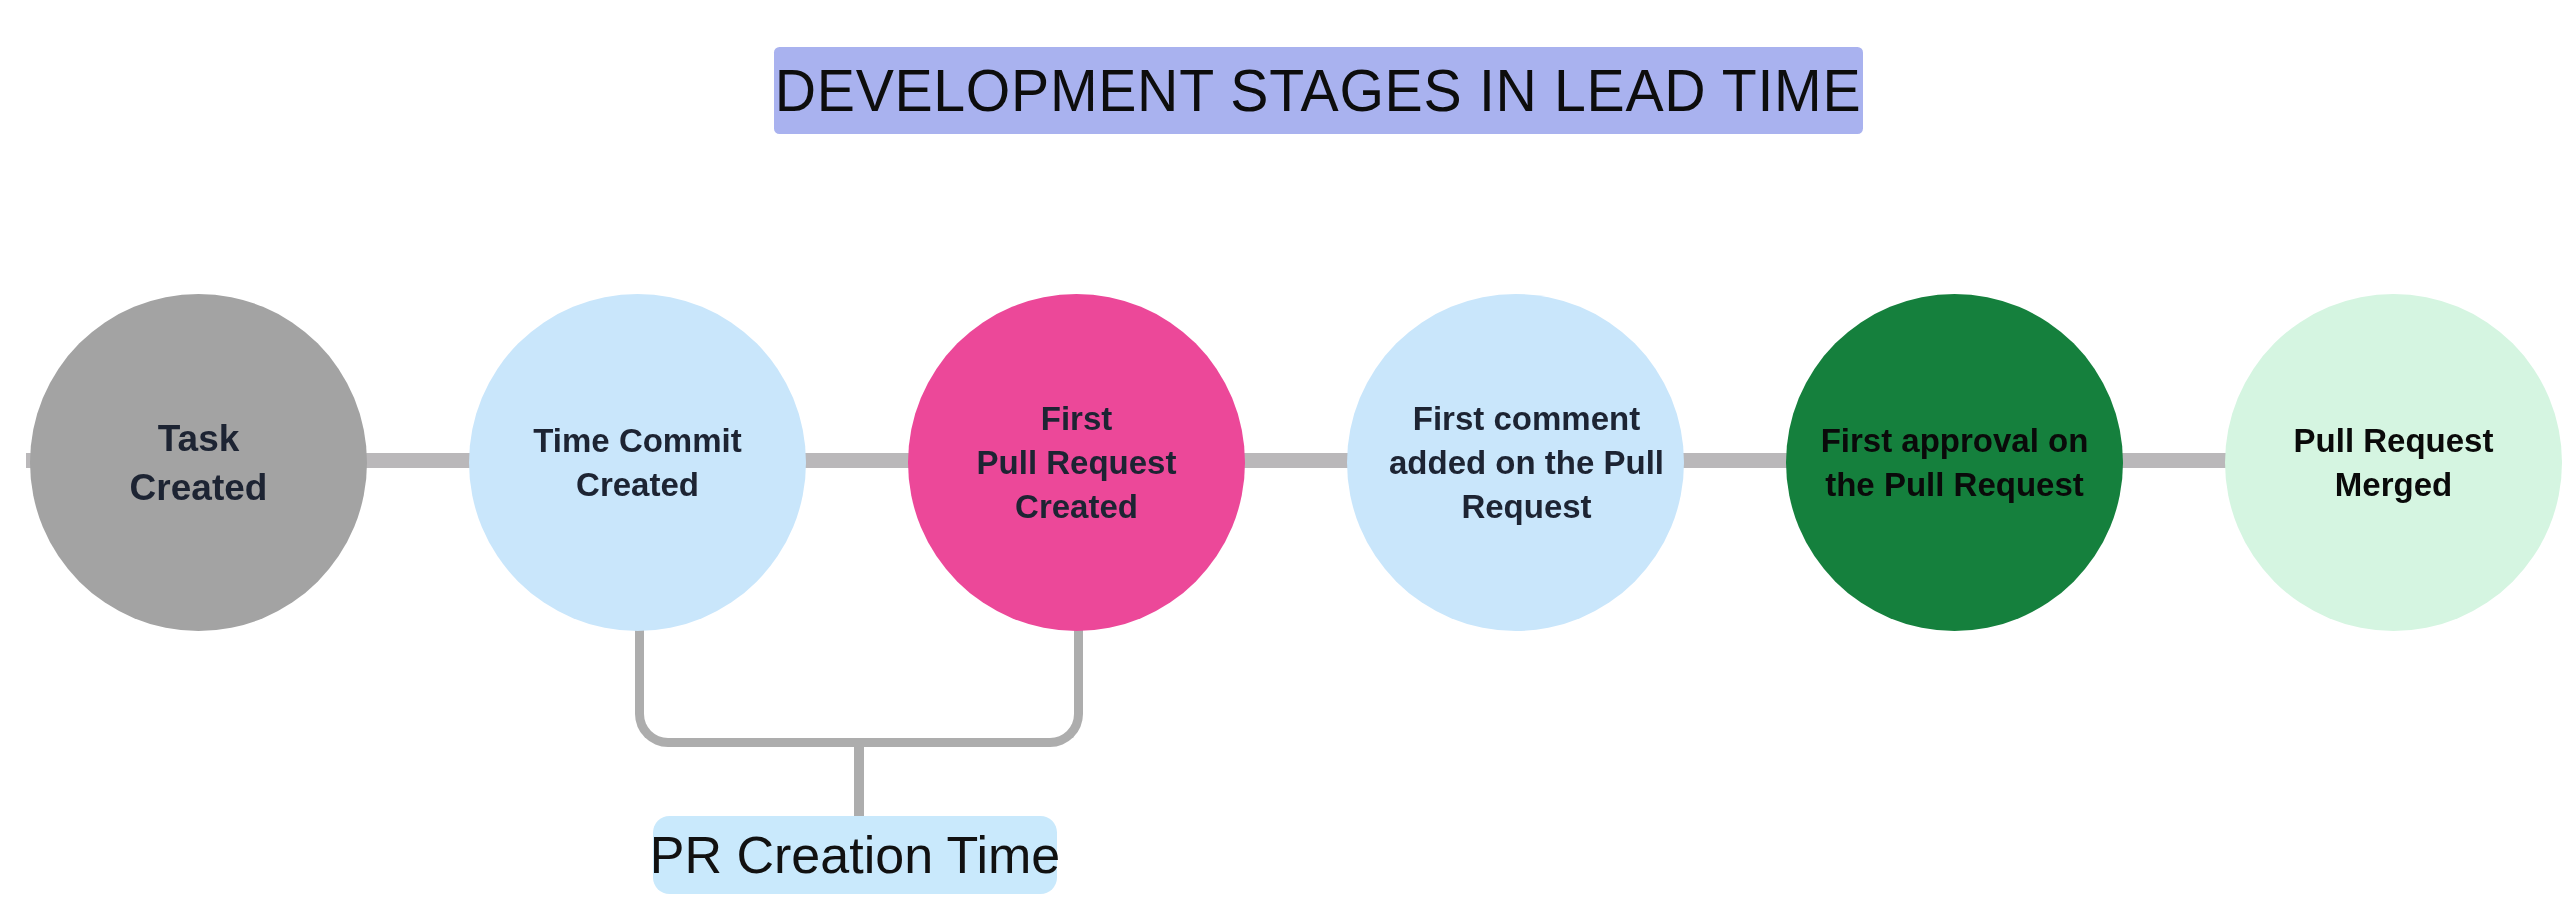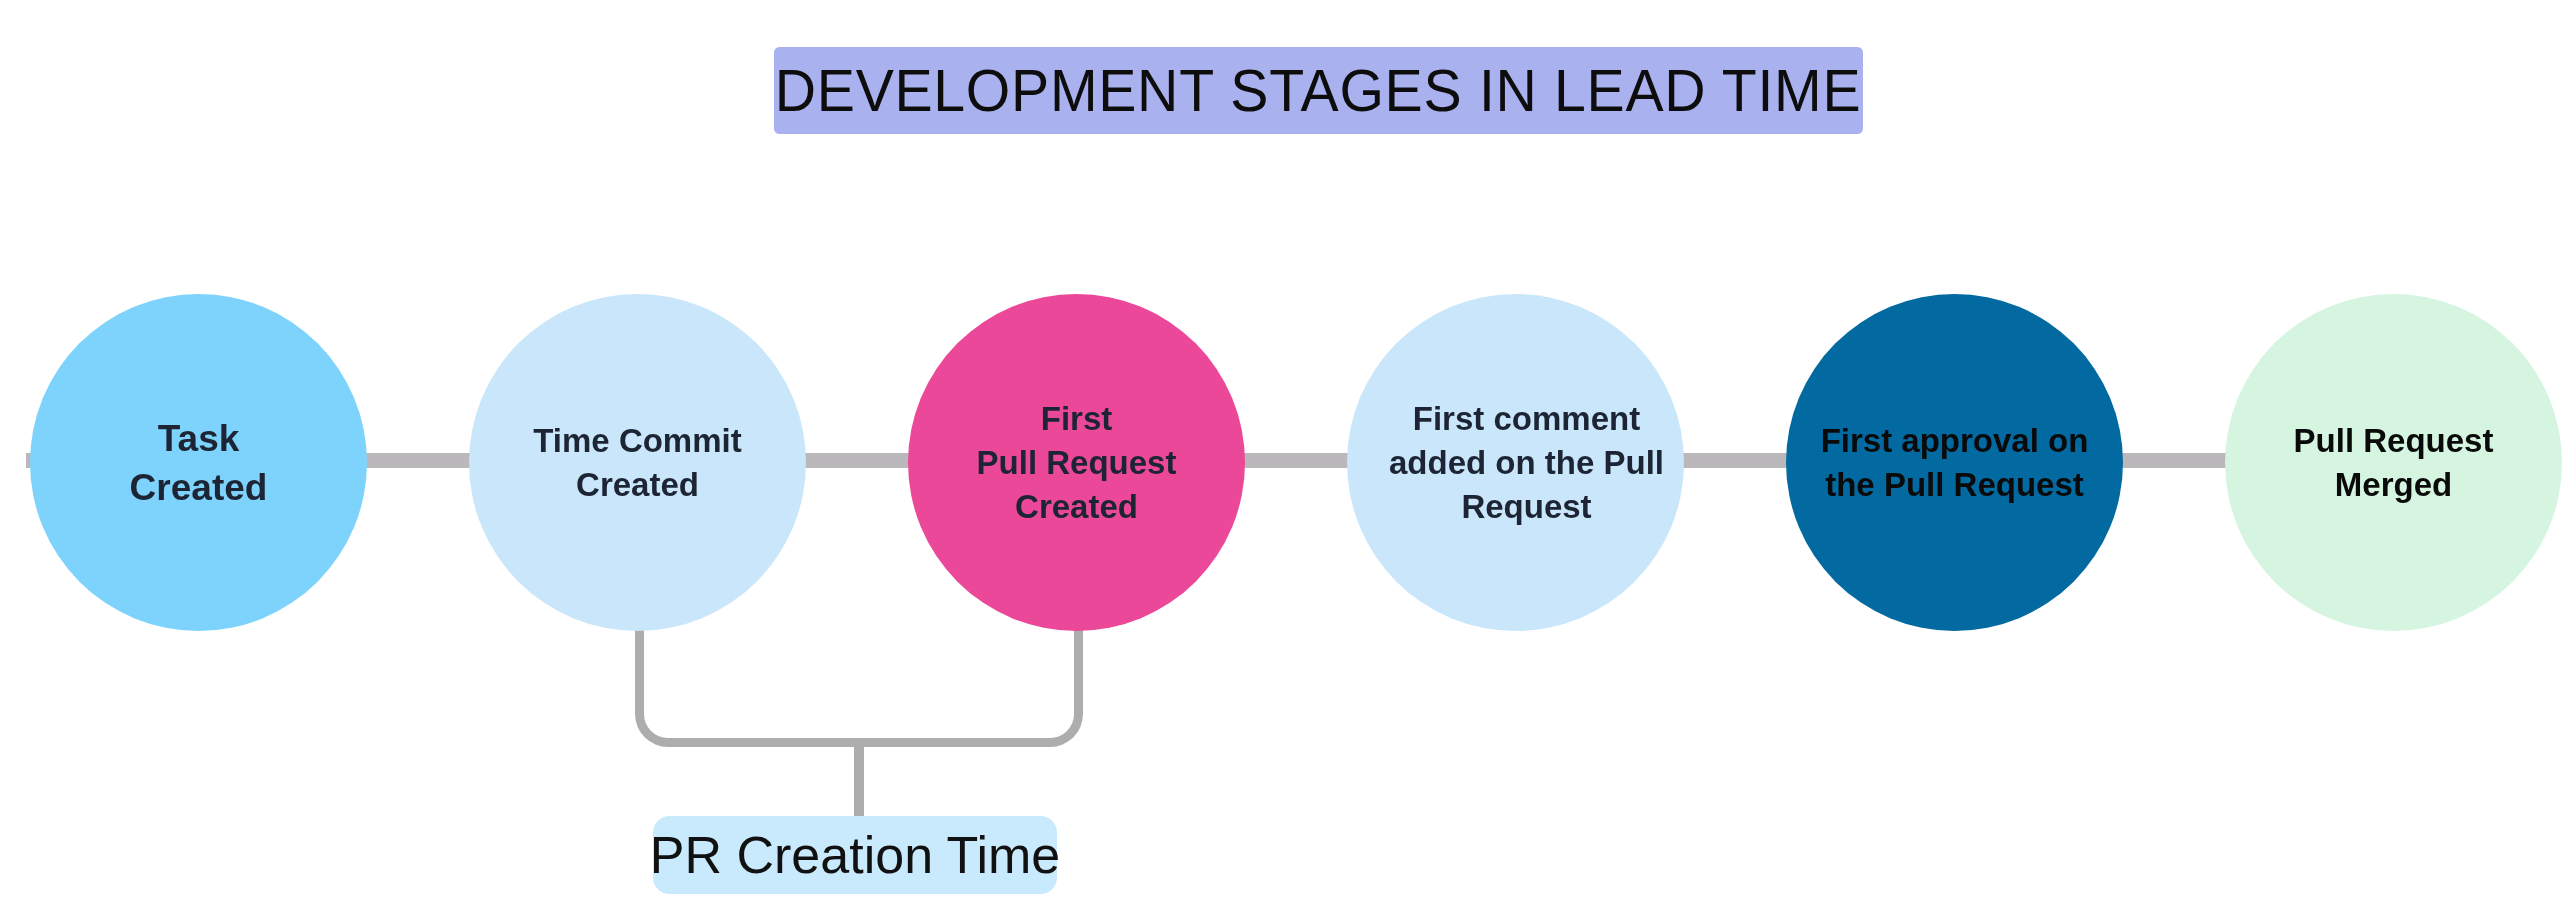--- a/index.html
+++ b/index.html
@@ -121,39 +121,39 @@
 
 <div class="canvas" data-name="diagram-canvas">
 
   <div class="title-banner" data-name="diagram-title" style="background: rgb(169, 178, 239); color: rgb(13, 13, 13);">
     <span class="title-text" data-name="diagram-title-text">DEVELOPMENT STAGES IN LEAD TIME</span>
   </div>
 
   <div class="connector-line" data-name="stage-connector-line" style="background: rgb(186, 184, 186);"></div>
 
   <div id="stages" data-name="stage-circles-group">
-      <div class="stage" data-name="stage-circle-task-created" style="left: 30px; background: #7dd3fc;">
+      <div class="stage" data-name="stage-circle-task-created" style="left: 30px; background: #a3a3a3;">
     <span class="stage-label" data-name="stage-circle-label" style="color: rgb(29, 36, 51);">Task
 Created</span>
   </div>
       <div class="stage" data-name="stage-circle-first-commit-created" style="left: 469px; background: rgb(201, 230, 251);">
     <span class="stage-label" data-name="stage-circle-label" style="color: rgb(29, 36, 51);">Time Commit
 Created</span>
   </div>
       <div class="stage" data-name="stage-circle-first-pull-request-created" style="left: 908px; background: #ec4899;">
     <span class="stage-label" data-name="stage-circle-label" style="color: rgb(29, 36, 51);">First
 Pull Request
 Created</span>
   </div>
       <div class="stage" data-name="stage-circle-first-comment-added" style="left: 1347px; background: rgb(201, 230, 251);">
     <span class="stage-label" data-name="stage-circle-label" style="color: rgb(29, 36, 51); margin-left: 22px;">First comment
 added on the Pull
 Request</span>
   </div>
-      <div class="stage" data-name="stage-circle-first-approval" style="left: 1786px; background: #0369a1;">
+      <div class="stage" data-name="stage-circle-first-approval" style="left: 1786px; background: #15803d;">
     <span class="stage-label" data-name="stage-circle-label" style="color: rgb(10, 10, 10);">First approval on
 the Pull Request</span>
   </div>
       <div class="stage" data-name="stage-circle-pull-request-merged" style="left: 2225px; background: rgb(213, 245, 225);">
     <span class="stage-label" data-name="stage-circle-label" style="color: rgb(10, 10, 10);">Pull Request
 Merged</span>
   </div>
     </div>
 
   <div class="bracket" data-name="pr-creation-bracket" style="border-color: rgb(173, 173, 173);"></div>

